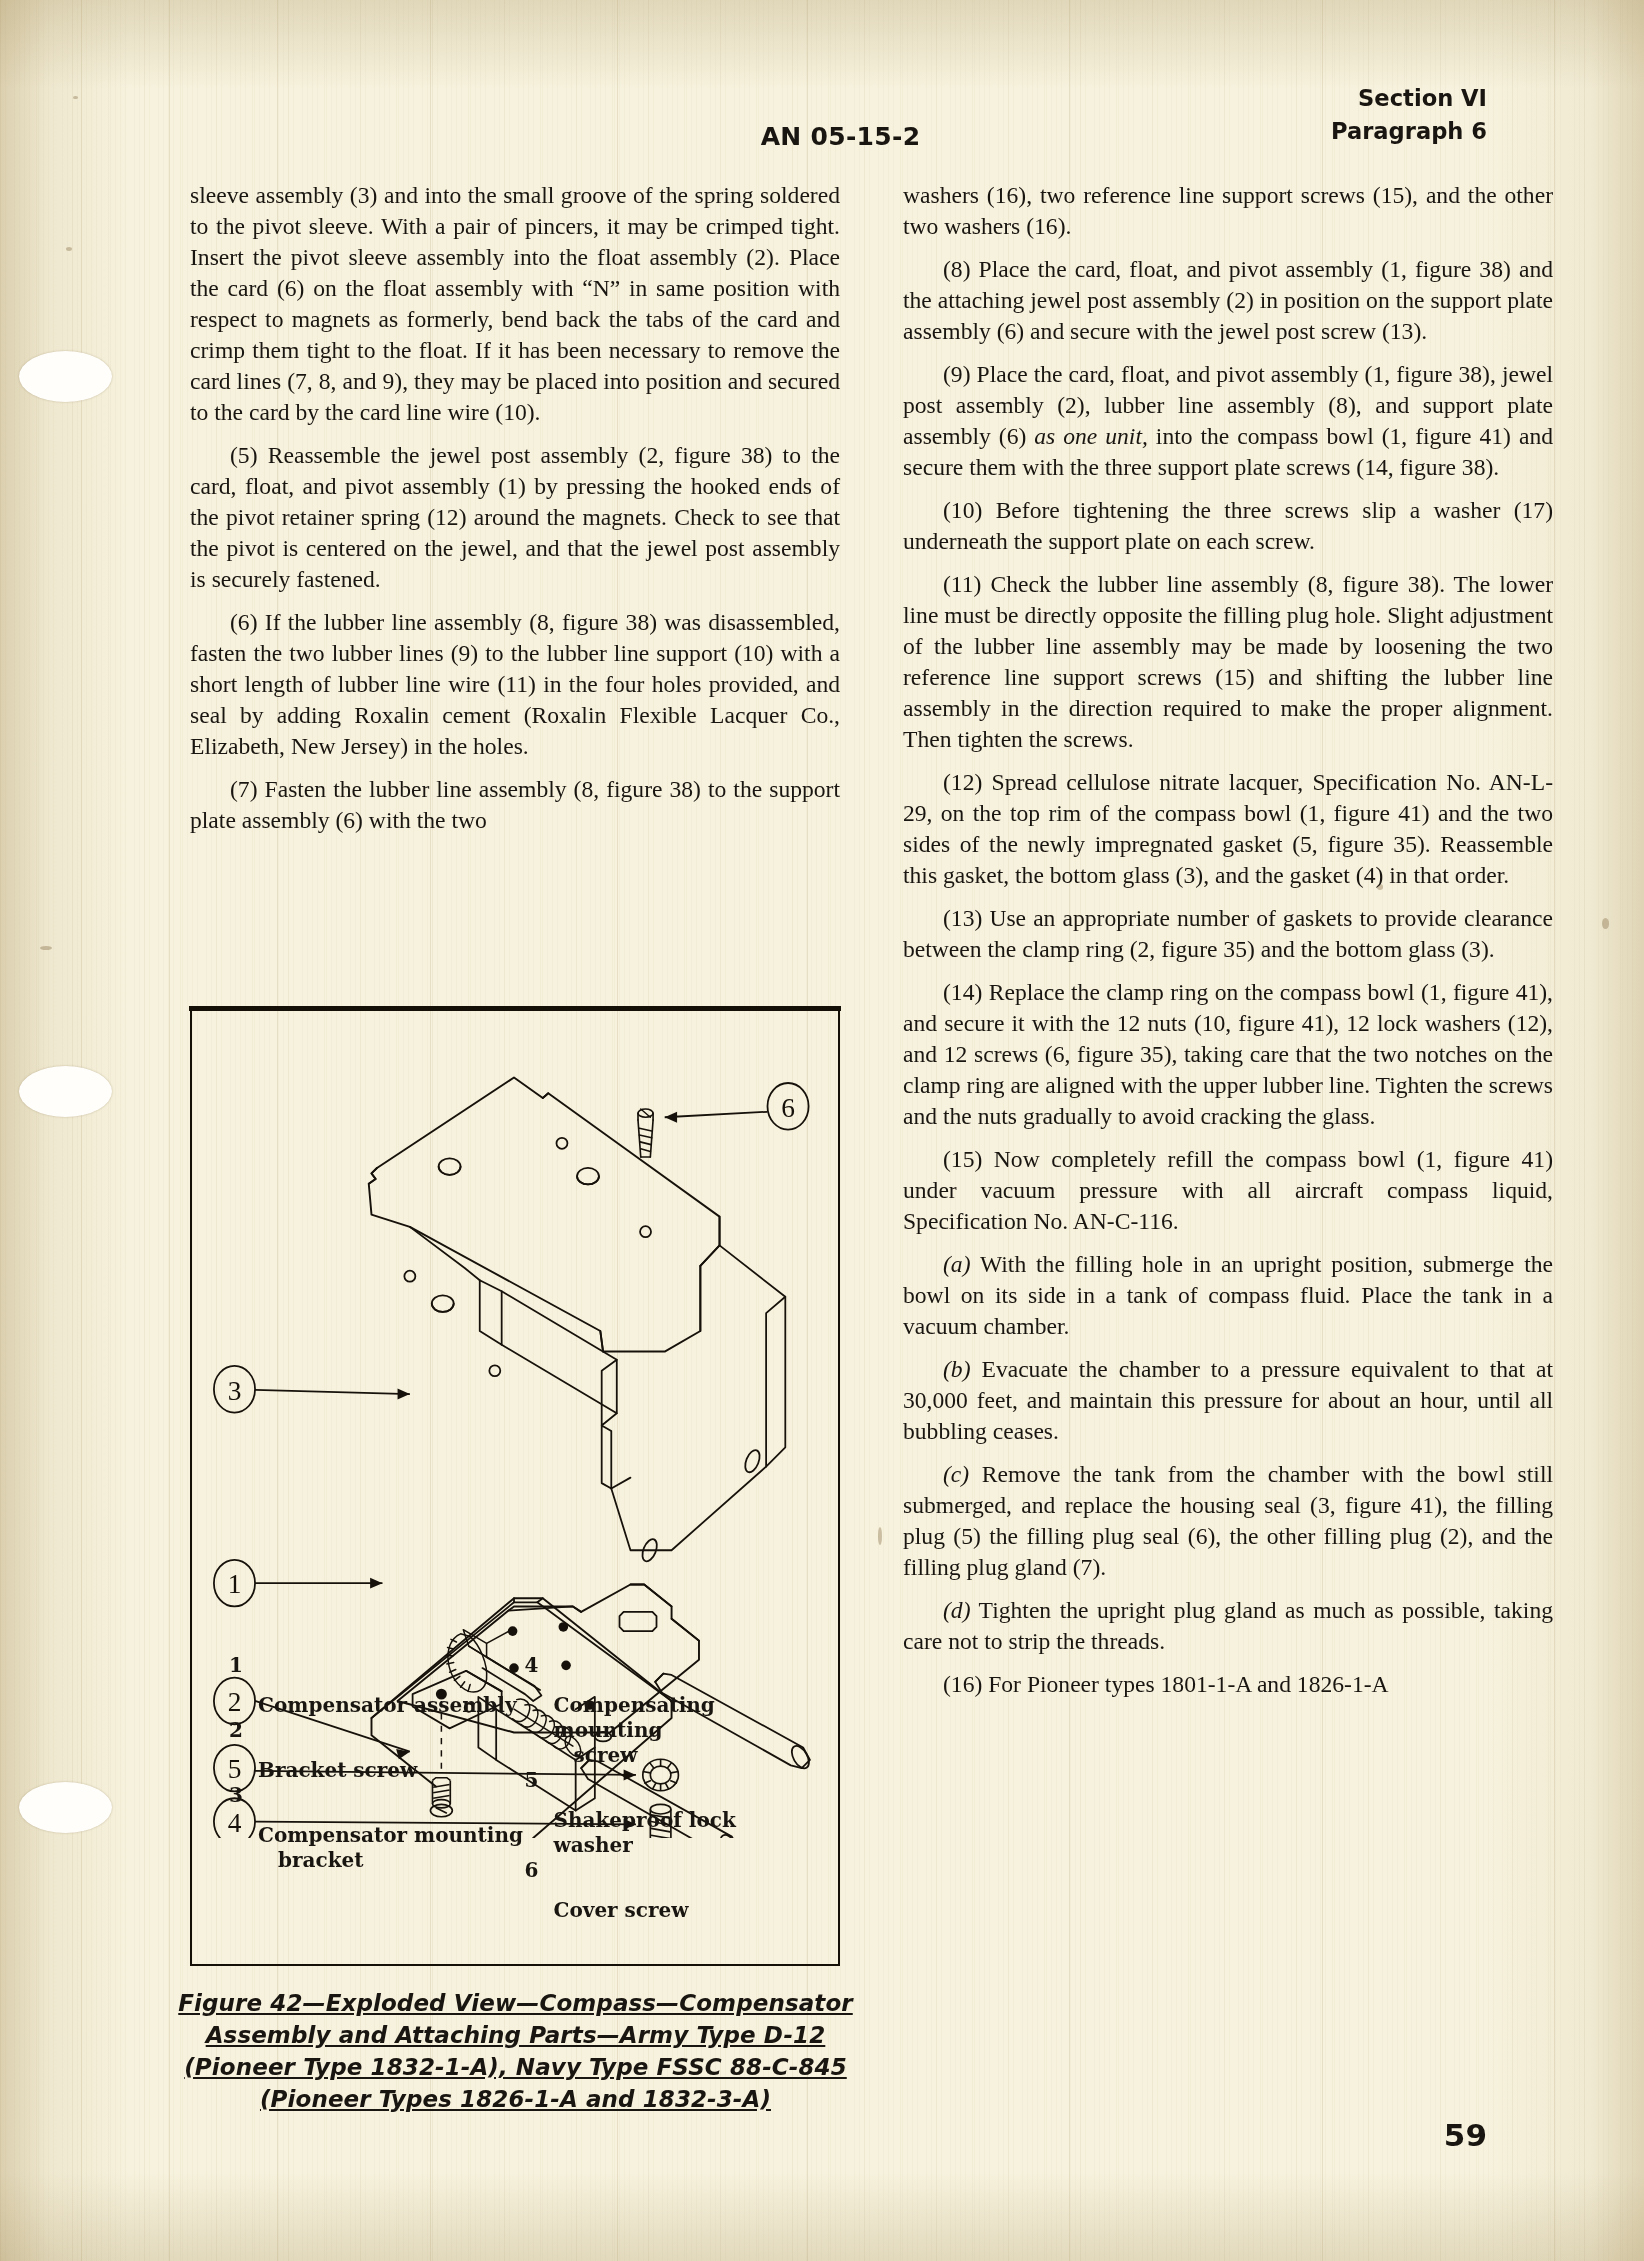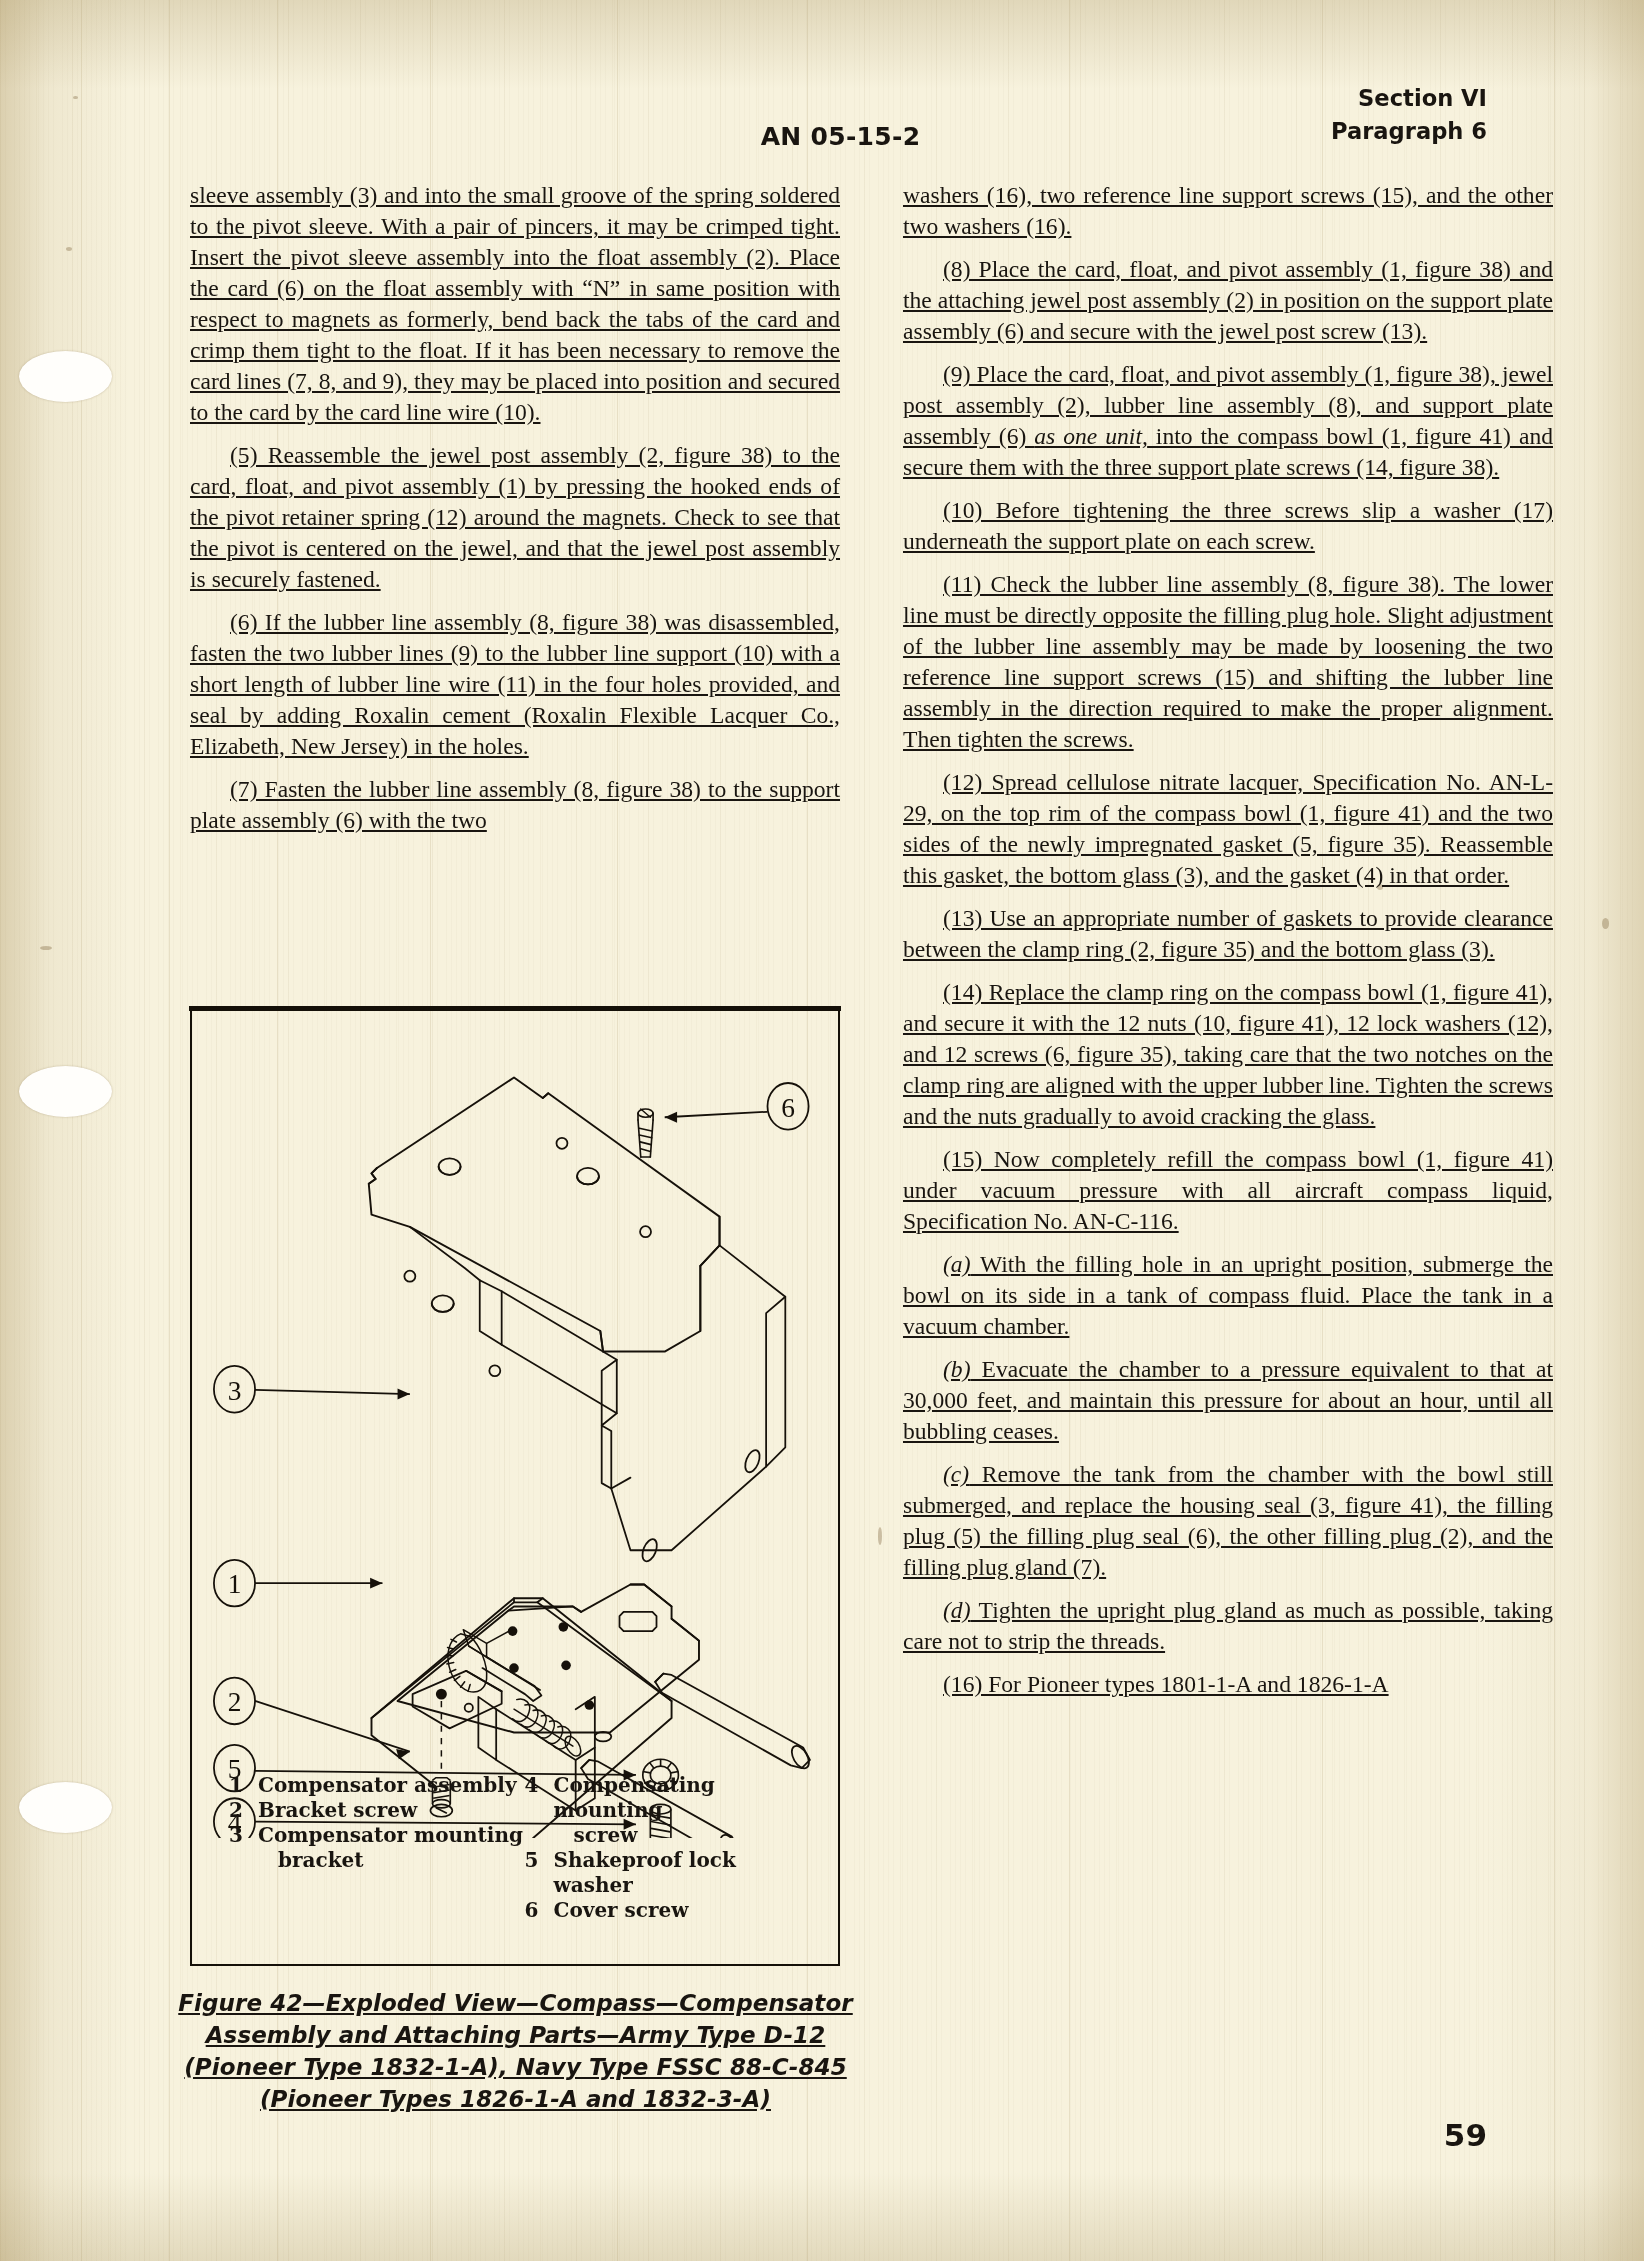--- a/index.html
+++ b/index.html
@@ -86,21 +86,20 @@
   .col {
     position: absolute;
     top: 180px;
     width: 650px;
     font-size: 23.6px;
     line-height: 31px;
     text-align: justify;
     text-justify: inter-word;
     -webkit-hyphens: none;
     hyphens: none;
-    text-decoration: underline;
   }
   .col-left  { left: 190px; }
   .col-right { left: 903px; }
   .col p {
     margin: 0 0 0 0;
     text-indent: 0;
   }
   .col p.indent { text-indent: 40px; }
   .col p + p { margin-top: 12px; }
   .col i { font-style: italic; }
@@ -137,21 +136,21 @@
     display: flex;
     font-family: "DejaVu Serif", serif;
     font-weight: bold;
     font-size: 20px;
     line-height: 25px;
   }
   .legend-col { width: 50%; }
   .legend-col:first-child { padding-left: 19px; }
   .legend-row { display: flex; }
   .legend-num { width: 29px; flex: 0 0 29px; }
-  .legend-txt { flex: 1; }
+  .legend-txt { flex: 1; margin-top: 40px; }
   .legend-cont { padding-left: 49px; }
   .legend-cont-r { padding-left: 49px; }
   
   .caption {
     position: absolute;
     left: 173px;
     top: 1987px;
     width: 685px;
     text-align: center;
     font-family: "DejaVu Sans", sans-serif;

